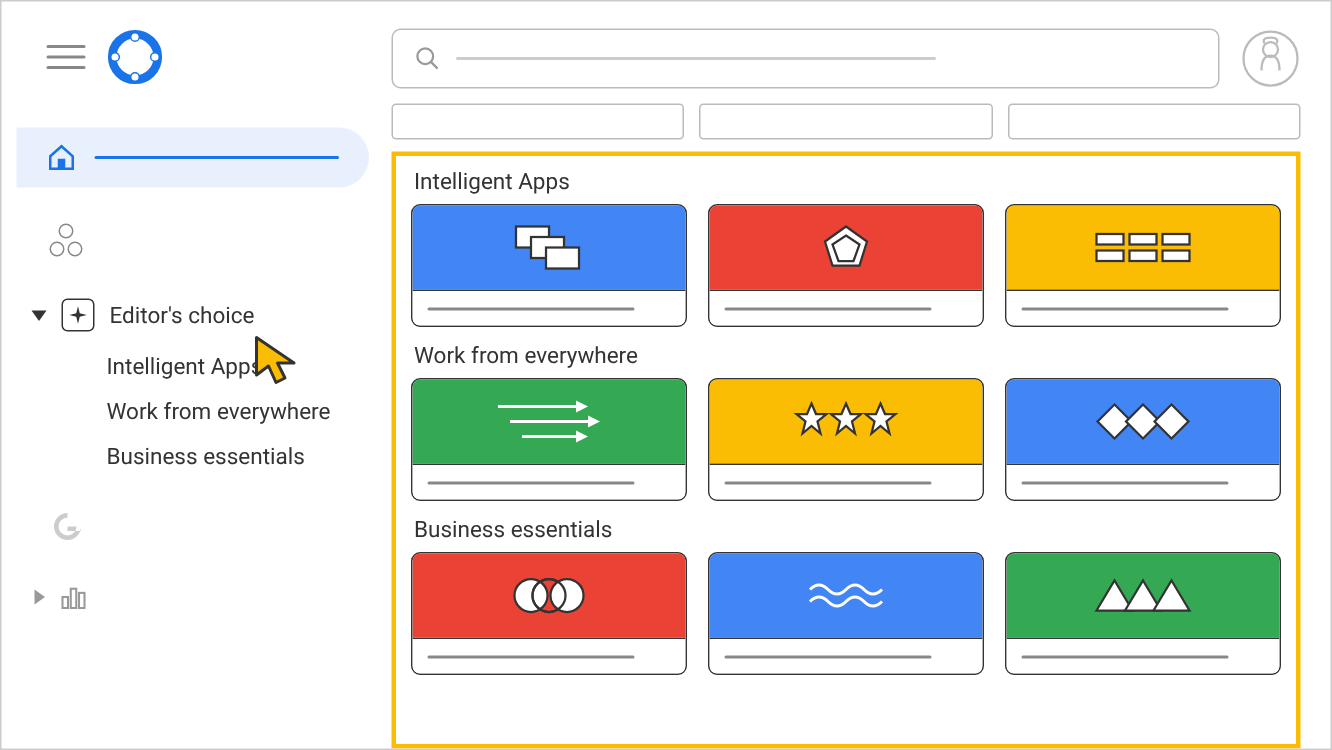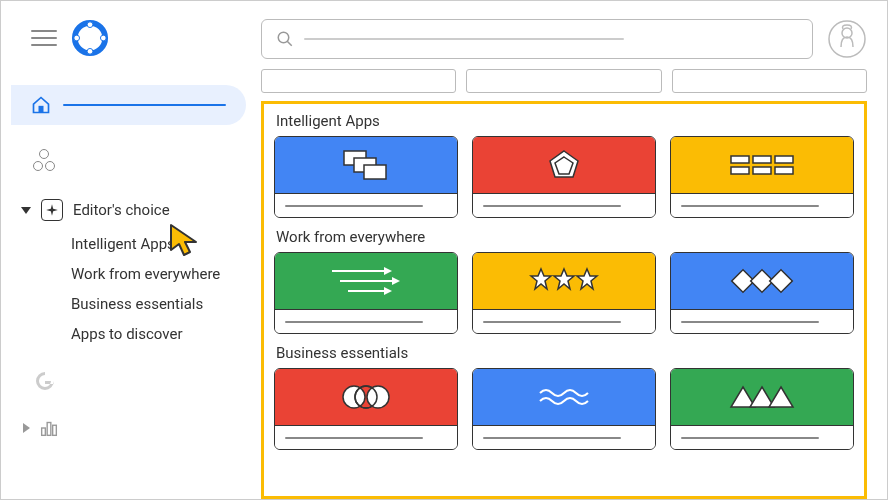--- a/index.html
+++ b/index.html
@@ -268,21 +268,20 @@
           <path d="M12 2 L14 10 L22 12 L14 14 L12 22 L10 14 L2 12 L10 10 Z" fill="#333"></path>
         </svg>
     </div>
     <span class="editors-label">Editor's choice</span>
   </div>
 
   <div class="category-list">
     <div class="category-item">Intelligent Apps</div>
     <div class="category-item">Work from everywhere</div>
     <div class="category-item">Business essentials</div>
-    <div class="category-item">Apps to discover</div>
   </div>
 
   <div class="g-icon">
     <svg class="g-shape" viewBox="0 0 24 24">
       <path d="M21 12 A9 9 0 1 1 12 3 L12 6 A6 6 0 1 0 18 12 L12 12 L12 15 L21 15 Z" fill="#ccc"></path>
     </svg>
   </div>
 
   <div class="bar-icon-row">
     <div class="tri-right"></div>

